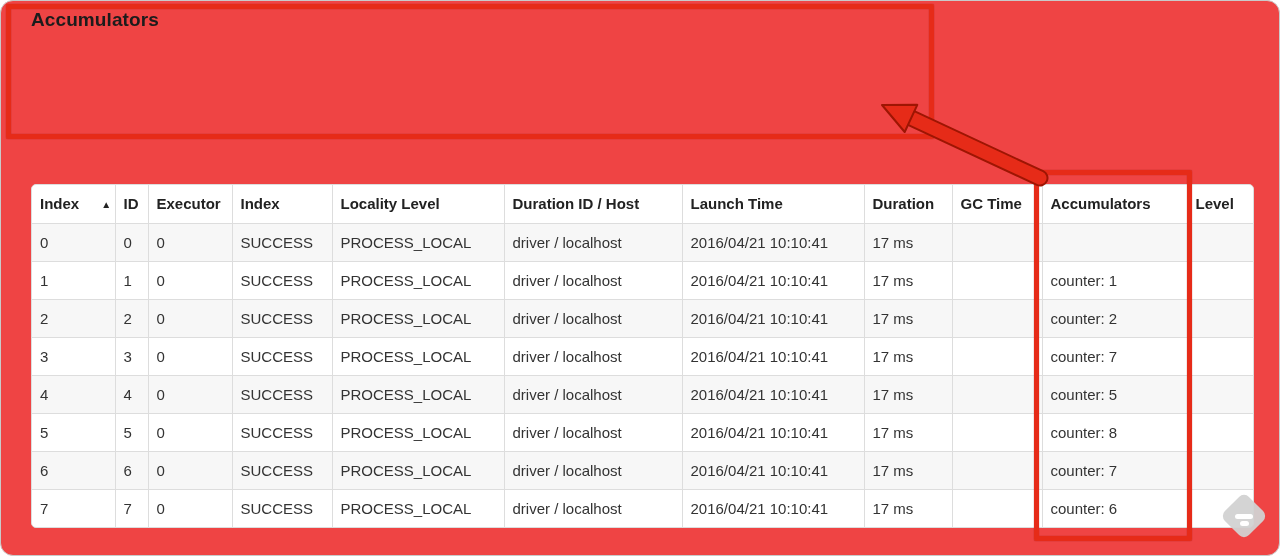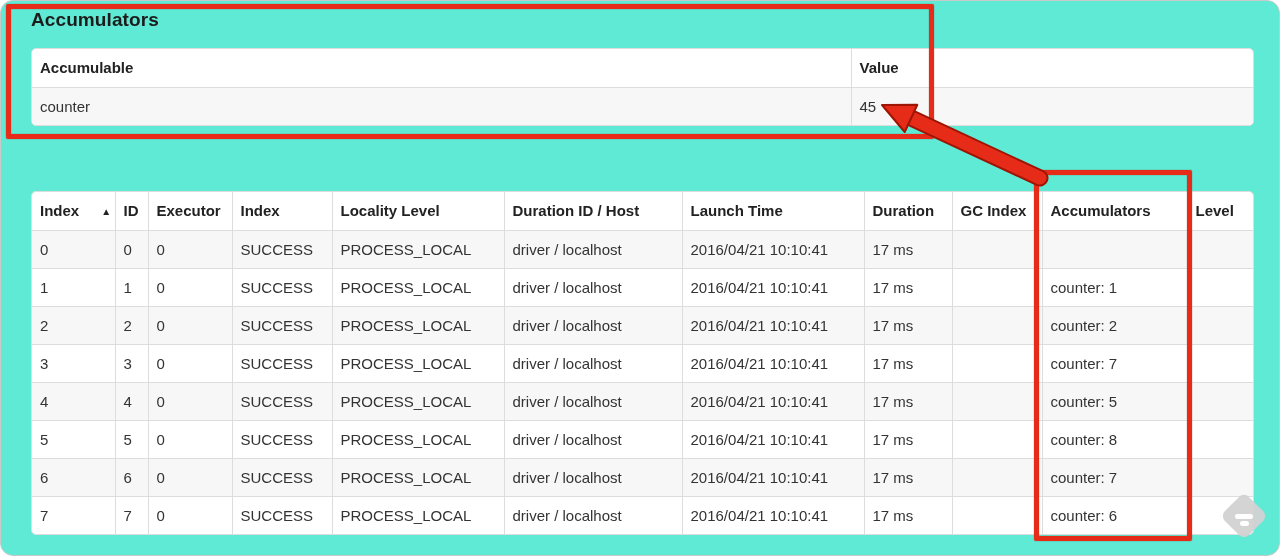--- a/index.html
+++ b/index.html
@@ -1,19 +1,19 @@
 <!DOCTYPE html>
 <html><head>
 <meta charset="utf-8">
 <style>
   html,body{margin:0;padding:0;background:#ffffff;}
   .frame{
     position:relative;
     width:1280px;height:556px;
-    background:#5eead4;
+    background:#ef4444;
     border:1px solid #c9c9c9;
     border-radius:13px;
     overflow:hidden;
     box-sizing:border-box;
     font-family:"Liberation Sans","DejaVu Sans",sans-serif;
     color:#333;
   }
   .section-title{
     position:absolute;left:30px;
     font-size:19px;font-weight:bold;color:#1c1c1c;
@@ -51,44 +51,24 @@
   .arrow-svg{position:absolute;left:0;top:0;z-index:6;pointer-events:none;}
   .watermark{position:absolute;left:1218px;top:490px;z-index:2;opacity:0.95;}
 </style>
 </head>
 <body>
 
 <div class="frame">
 
   <h4 class="section-title" style="top:8px;">Accumulators</h4>
 
-  <div class="table-wrap" style="top:47px;">
-    <table>
-      <colgroup>
-          <col style="width:819px">
-          <col style="width:404px">
-        </colgroup>
-      <thead>
-        <tr>
-          <th>Accumulable</th>
-          <th>Value</th>
-        </tr>
-      </thead>
-      <tbody>
-        <tr>
-          <td>counter</td>
-          <td>45</td>
-        </tr>
-      </tbody>
-    </table>
-  </div>
 
   <h4 class="section-title" style="top:148px;margin-top:48px;">Tasks</h4>
 
-  <div class="table-wrap" style="top:190px;">
+  <div class="table-wrap" style="top:183px;">
     <table>
       <colgroup>
         <col style="width:83px">
           <col style="width:33px">
           <col style="width:84px">
         <col style="width:100px">
           <col style="width:172px">
           <col style="width:178px">
         <col style="width:182px">
           <col style="width:88px">
@@ -99,21 +79,21 @@
       <thead>
         <tr>
           <th><span>Index</span><span class="sort-icon">▲</span></th>
           <th>ID</th>
           <th>Executor</th>
           <th>Index</th>
           <th>Locality Level</th>
           <th>Duration ID / Host</th>
           <th>Launch Time</th>
           <th>Duration</th>
-          <th>GC Index</th>
+          <th>GC Time</th>
           <th>Accumulators</th>
           <th>Level</th>
         </tr>
       </thead>
       <tbody>
         <tr>
           <td>0</td>
           <td>0</td>
           <td>0</td>
           <td>SUCCESS</td>

